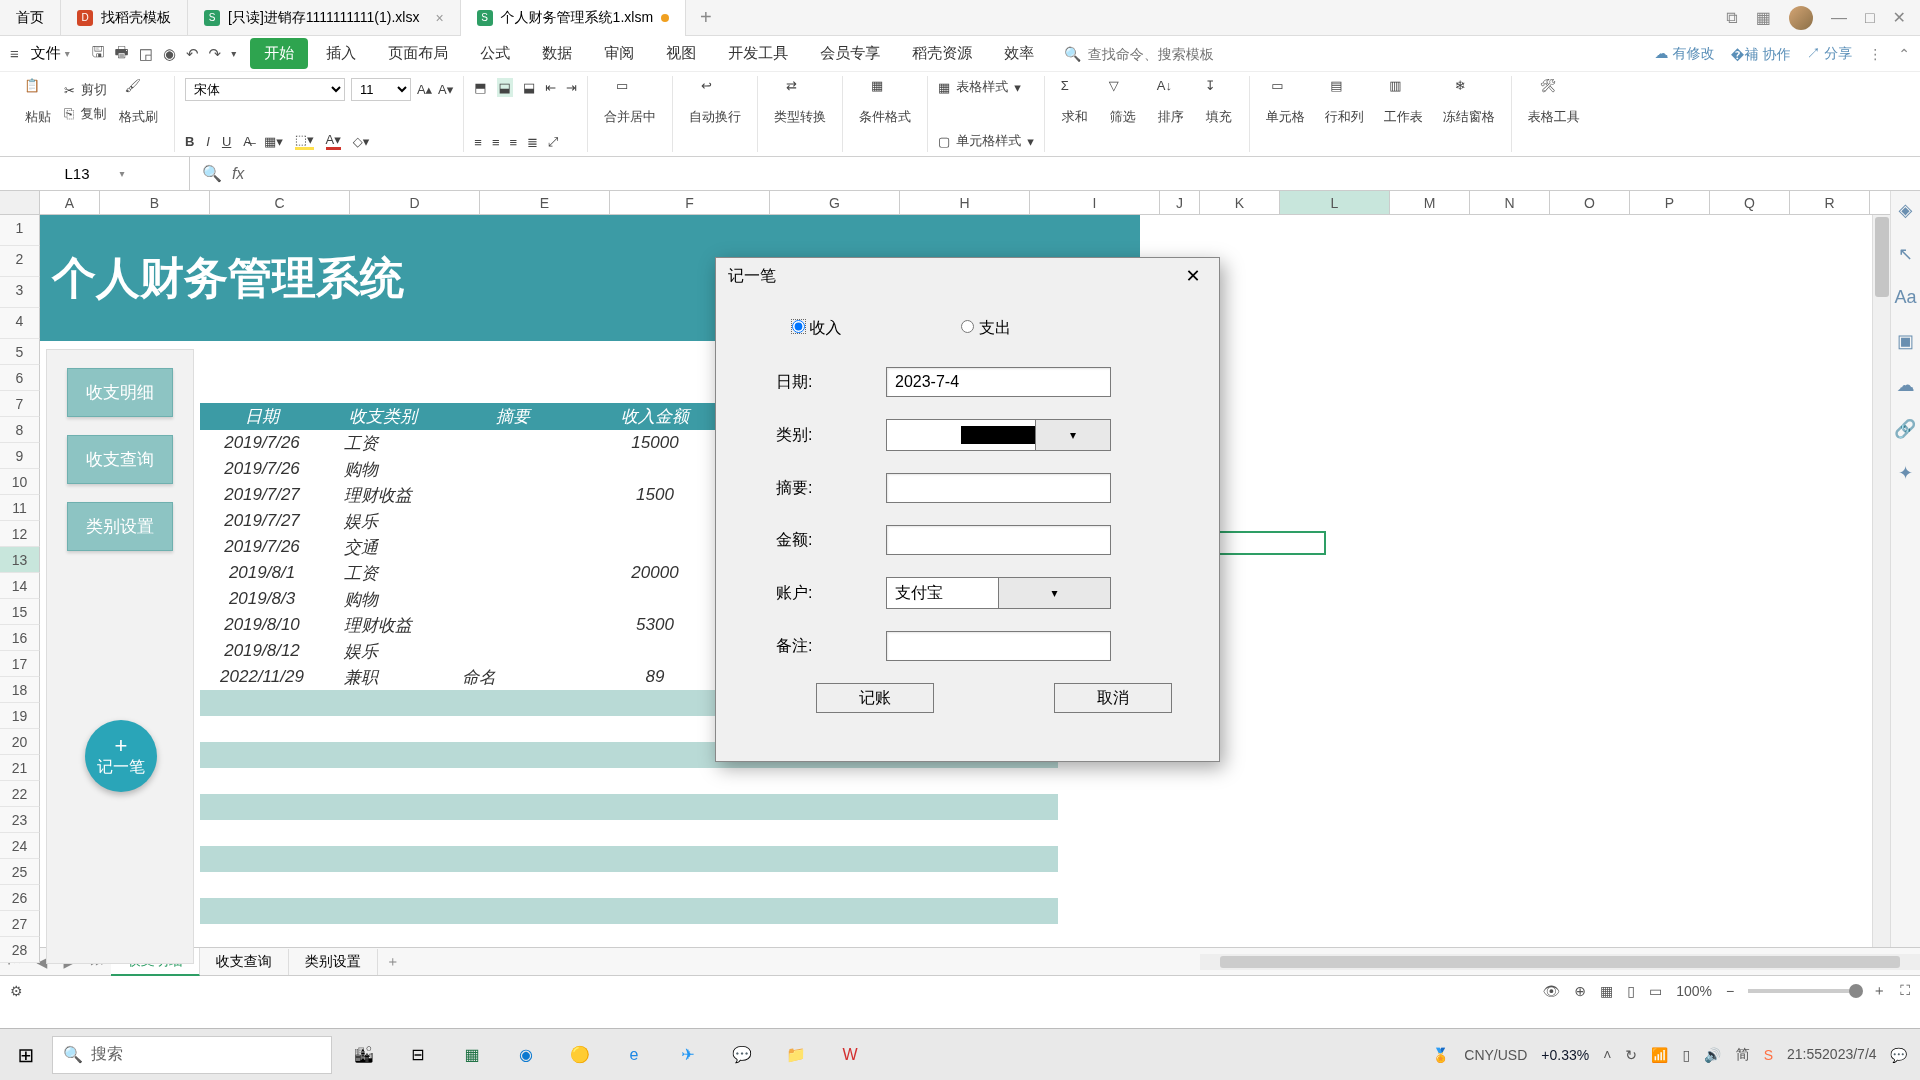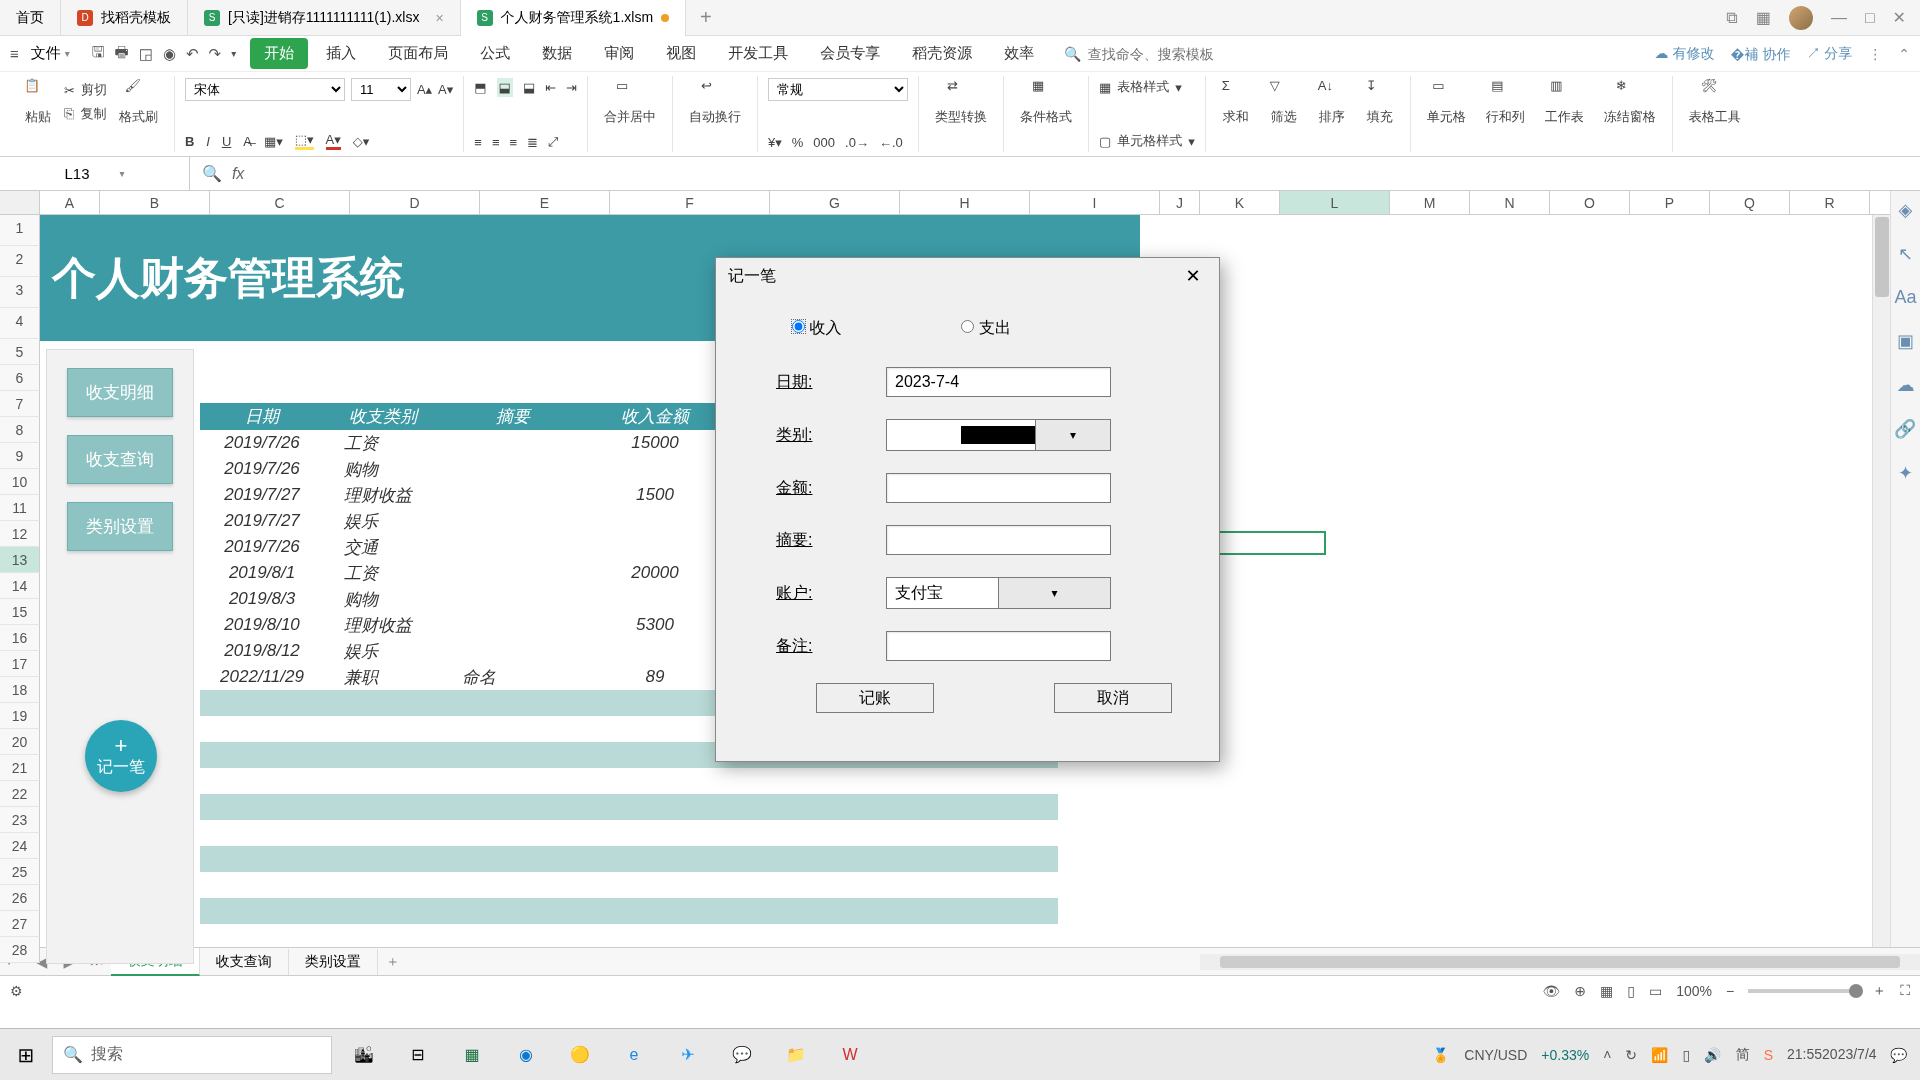--- a/index.html
+++ b/index.html
@@ -94,31 +94,31 @@
 .zoom-slider { width: 110px; height: 4px; background: #ccc; position: relative; }
 .zoom-slider .knob { position: absolute; right: -5px; top: -5px; width: 14px; height: 14px; border-radius: 50%; background: #888; }
 
 
 .taskbar { position: absolute; left: 0; right: 0; bottom: 0; height: 52px; background: #e9e9e9; border-top: 1px solid #bbb; display: flex; align-items: center; }
 .taskbar .start { width: 52px; text-align: center; font-size: 20px; }
 .taskbar .search { width: 280px; height: 38px; background: #fff; border: 1px solid #ccc; display: flex; align-items: center; padding: 0 10px; gap: 8px; color: #666; }
 .taskbar .apps { display: flex; gap: 10px; margin-left: 10px; }
 .taskbar .app { width: 44px; height: 44px; display: flex; align-items: center; justify-content: center; }
 .taskbar .tray { margin-left: auto; display: flex; align-items: center; gap: 14px; padding-right: 12px; font-size: 14px; color: #555; }
-.stock { color: #0f766e; }
+.stock { color: #0f172a; }
 .clock { display: flex; align-items: flex-end; line-height: 1.1; }
 
 
 .dialog { position: absolute; left: 715px; top: 257px; width: 505px; height: 505px; background: #f0f0f0; border: 1px solid #888; box-shadow: 4px 6px 18px rgba(0,0,0,.35); }
 .dlg-title { height: 36px; display: flex; align-items: center; padding: 0 12px; font-size: 16px; font-family: "宋体"; }
 .dlg-close { margin-left: auto; width: 28px; height: 28px; text-align: center; line-height: 28px; font-size: 18px; }
 .dlg-body { padding: 24px 40px 10px 60px; font-size: 16px; font-family: "宋体"; }
 .radio-row { display: flex; gap: 120px; margin-bottom: 28px; padding-left: 16px; }
 .frow { display: flex; align-items: center; margin-bottom: 22px; }
-.frow label { width: 110px; text-decoration: underline; }
+.frow label { width: 110px; }
 .tin { width: 225px; height: 30px; border: 1px solid #7a7a7a; background: #fff; padding: 0 8px; font-size: 16px; box-shadow: inset 1px 1px 2px rgba(0,0,0,.1); }
 .combo { width: 225px; height: 32px; border: 1px solid #7a7a7a; background: #fff; display: flex; align-items: center; }
 .combo span { flex: 1; padding: 0 8px; }
 .combo .arrow { width: 26px; height: 100%; border-left: 1px solid #7a7a7a; background: #e8e8e8; text-align: center; line-height: 30px; font-size: 12px; }
 .dlg-btns { display: flex; gap: 120px; padding-left: 40px; margin-top: 18px; }
 .dlg-btns button { width: 118px; height: 30px; background: #efefef; border: 1px solid #7a7a7a; font-size: 16px; font-family: "宋体"; }
 .cursor { display:inline-block; width:1px; height:18px; background:#000; vertical-align:middle; }
 </style>
 </head>
 <body>
@@ -254,32 +254,20 @@
     <div class="big-btn">
         <span class="ico-lg">▭</span>
         <span>合并居中</span>
       </div>
   </div>
   <div class="rgroup">
     <div class="big-btn">
         <span class="ico-lg">↩</span>
         <span>自动换行</span>
       </div>
-  </div>
-  <div class="rgroup">
-    <div class="rg-row">
-        <select class="sel" style="width:140px;"><option>常规</option></select>
-      </div>
-    <div class="rg-row" style="gap:10px;">
-      <span>¥▾</span>
-      <span>%</span>
-      <span>000</span>
-      <span>.0→</span>
-      <span>←.0</span>
-    </div>
   </div>
   <div class="rgroup">
       <div class="big-btn">
         <span class="ico-lg">⇄</span>
         <span>类型转换</span>
       </div>
     </div>
   <div class="rgroup">
     <div class="big-btn">
         <span class="ico-lg">▦</span>
@@ -569,25 +557,25 @@
       </div>
     <div class="frow">
         <label>类别:</label>
       <div class="combo">
           <span></span>
           <span class="cursor"></span>
           <span class="arrow">▾</span>
         </div>
     </div>
     <div class="frow">
+        <label>摘要:</label>
+        <input class="tin" value="" style="">
+      </div>
+    <div class="frow">
         <label>金额:</label>
-        <input class="tin" value="" style="">
-      </div>
-    <div class="frow">
-        <label>摘要:</label>
         <input class="tin" value="" style="">
       </div>
     <div class="frow">
         <label>账户:</label>
       <div class="combo">
           <span>支付宝</span>
           <span class="arrow">▾</span>
         </div>
     </div>
     <div class="frow">

